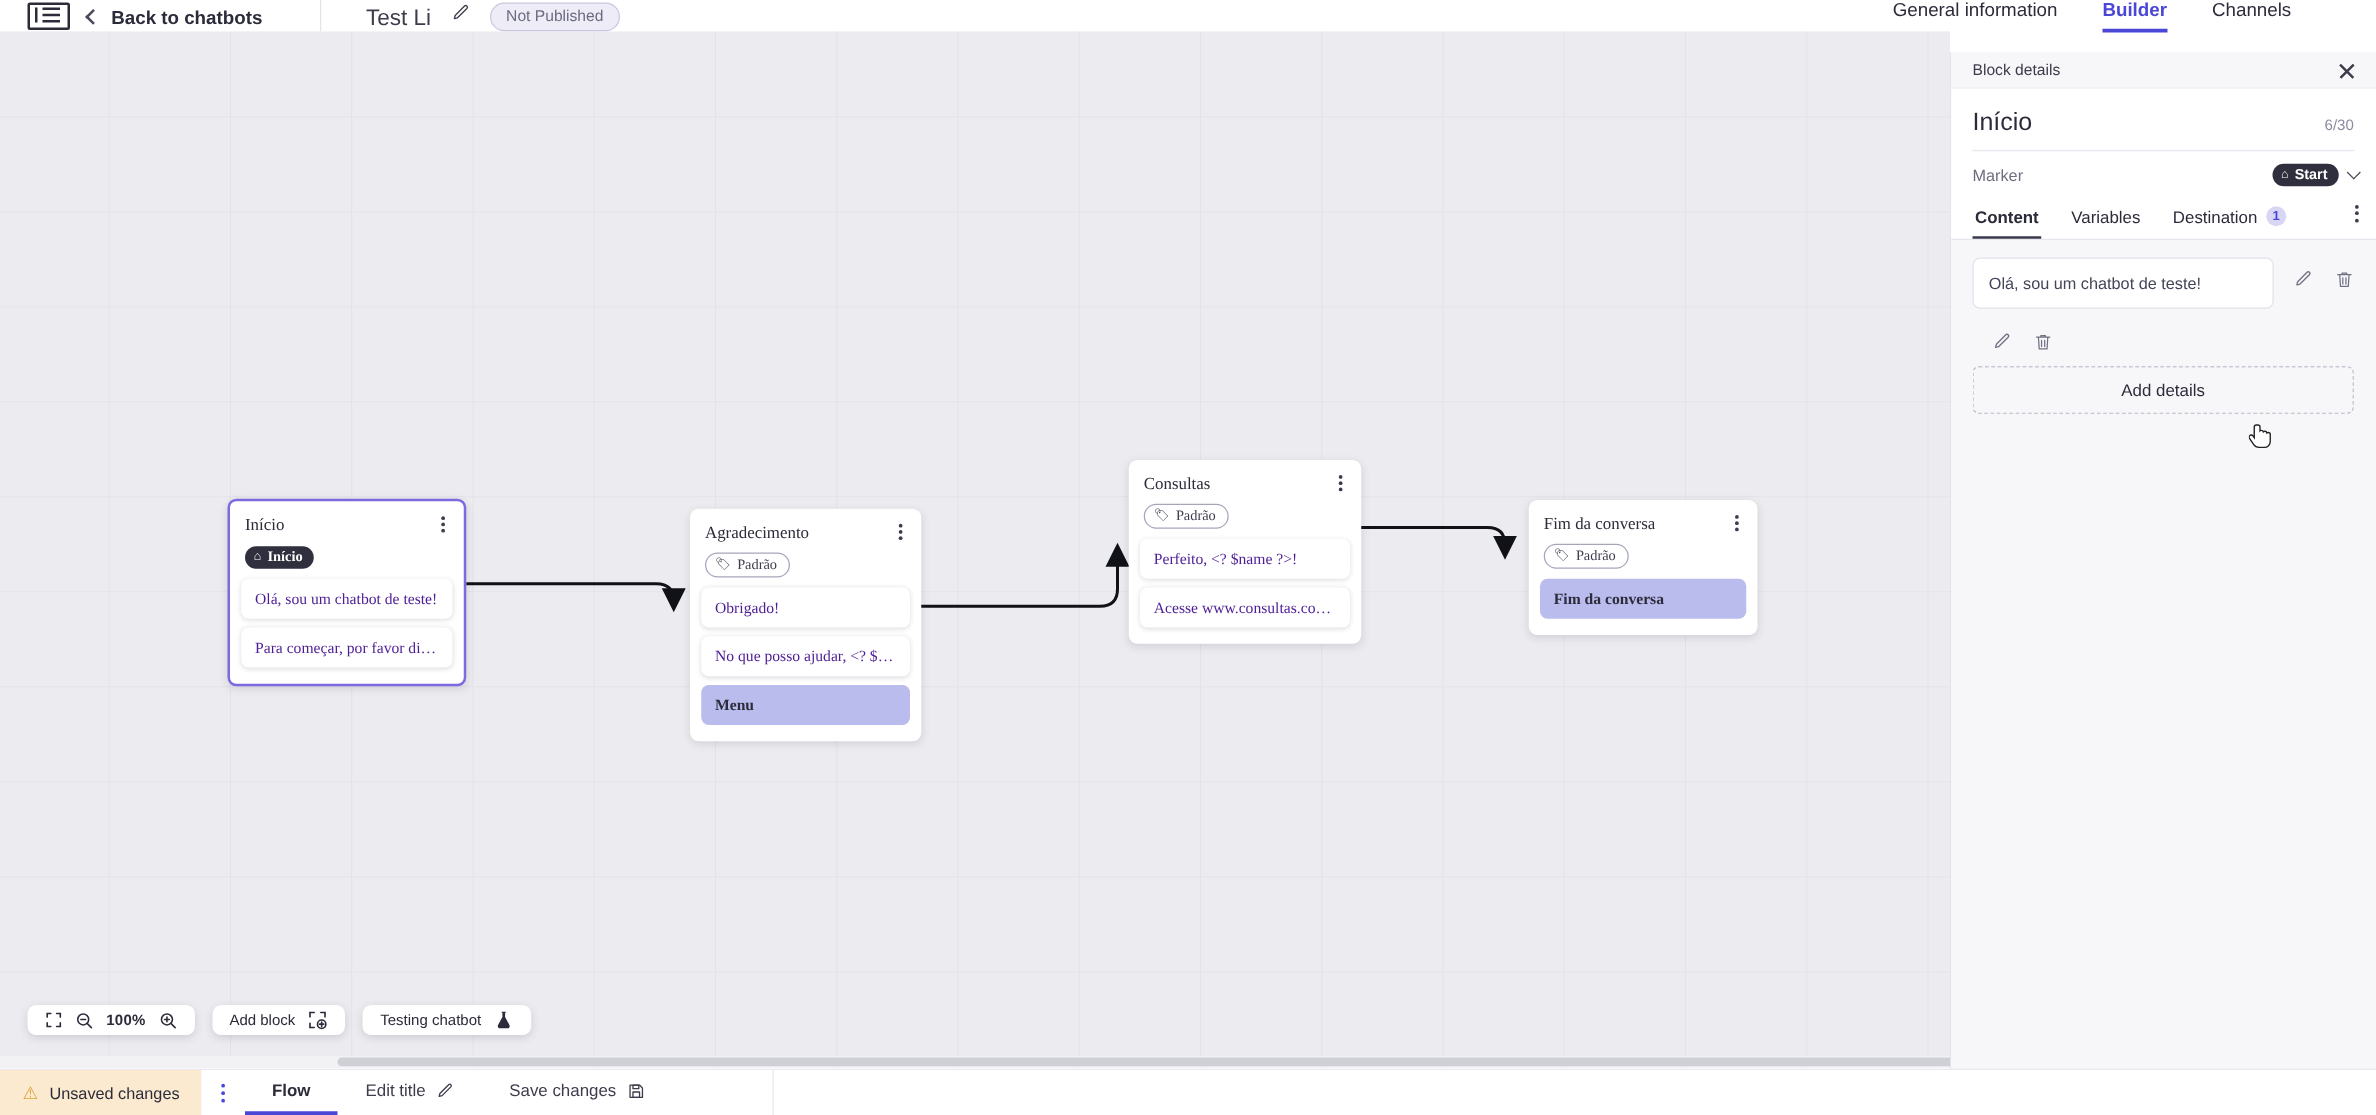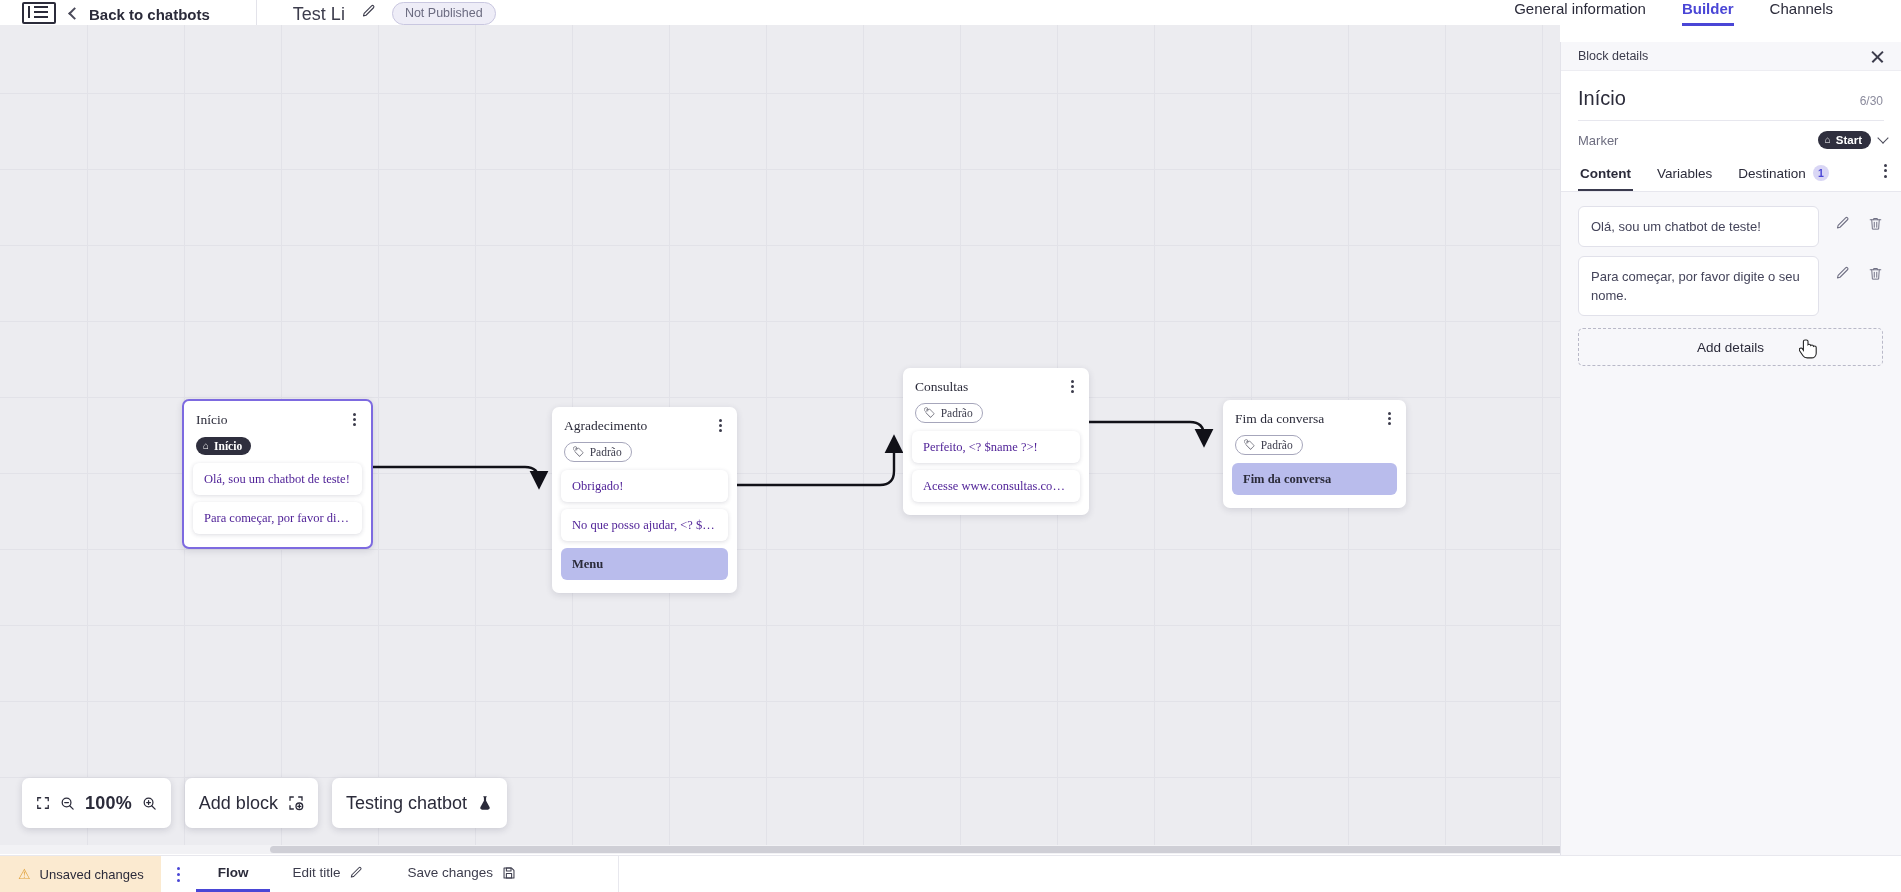--- a/index.html
+++ b/index.html
@@ -100,22 +100,22 @@
     box-shadow: 0 1px 4px rgba(40,40,70,.16);
     font-size: 12.5px; color: #4c1d95; padding: 8px 11px; line-height: 16px;
     white-space: nowrap; overflow: hidden; text-overflow: ellipsis;
   }
   .msg.highlight { background: #b9bcec; color: #2b2b3a; font-weight: bold; box-shadow:none; }
 
   
   #canvas-tools { position: absolute; left: 22px; bottom: 26px; display: flex; gap: 14px; z-index: 12;}
   .tool-pill {
     background: #ffffff; border-radius: 7px; box-shadow: 0 2px 7px rgba(40,40,70,.17);
-    height: 50px; display: flex; align-items: center; gap: 10px; padding: 0 14px;
-    font-size: 18px; color: #2b2b3a; cursor: pointer;
+    height: 24px; display: flex; align-items: center; gap: 10px; padding: 0 14px;
+    font-size: 12px; color: #2b2b3a; cursor: pointer;
   }
   #zoom-level { font-weight: bold; letter-spacing: .2px; }
   .ico-btn { display:flex; align-items:center; cursor:pointer; }
 
   
   #h-scroll-track { position:absolute; left:0; bottom:0; width:1560px; height:9px; background:#f2f2f5; }
   #h-scroll-thumb { position:absolute; left:270px; top:1px; height:7px; width:1430px; background:#cfcfd6; border-radius:4px; }
 
   
   #right-panel {
@@ -419,21 +419,20 @@
         </span>
         <span class="ico-btn">
           <svg width="15" height="15" viewBox="0 0 24 24" fill="none" stroke="#5a5a70" stroke-width="1.6" stroke-linecap="round" stroke-linejoin="round">
               <path d="M3.5 6h17M9 6V4h6v2M6 6l1 15h10l1-15M10 10v8M14 10v8"></path>
             </svg>
         </span>
       </div>
     </div>
 
     <div class="content-row">
-      <div class="content-box">Para começar, por favor digite o seu nome.</div>
       <div class="row-actions">
         <span class="ico-btn">
           <svg width="15" height="15" viewBox="0 0 24 24" fill="none" stroke="#5a5a70" stroke-width="1.7" stroke-linecap="round" stroke-linejoin="round">
               <path d="M17 3a2.1 2.1 0 0 1 3 3L8 18l-4 1 1-4z"></path>
             </svg>
         </span>
         <span class="ico-btn">
           <svg width="15" height="15" viewBox="0 0 24 24" fill="none" stroke="#5a5a70" stroke-width="1.6" stroke-linecap="round" stroke-linejoin="round">
               <path d="M3.5 6h17M9 6V4h6v2M6 6l1 15h10l1-15M10 10v8M14 10v8"></path>
             </svg>

